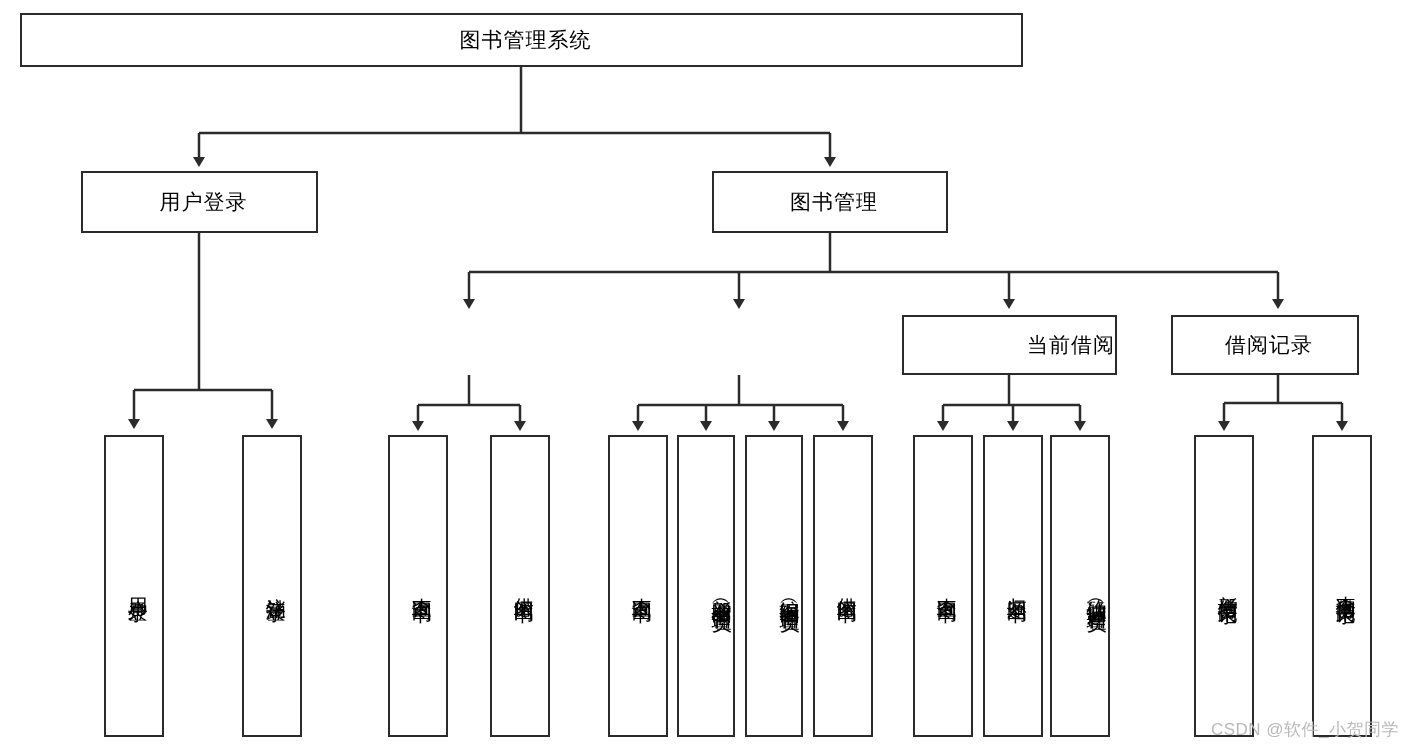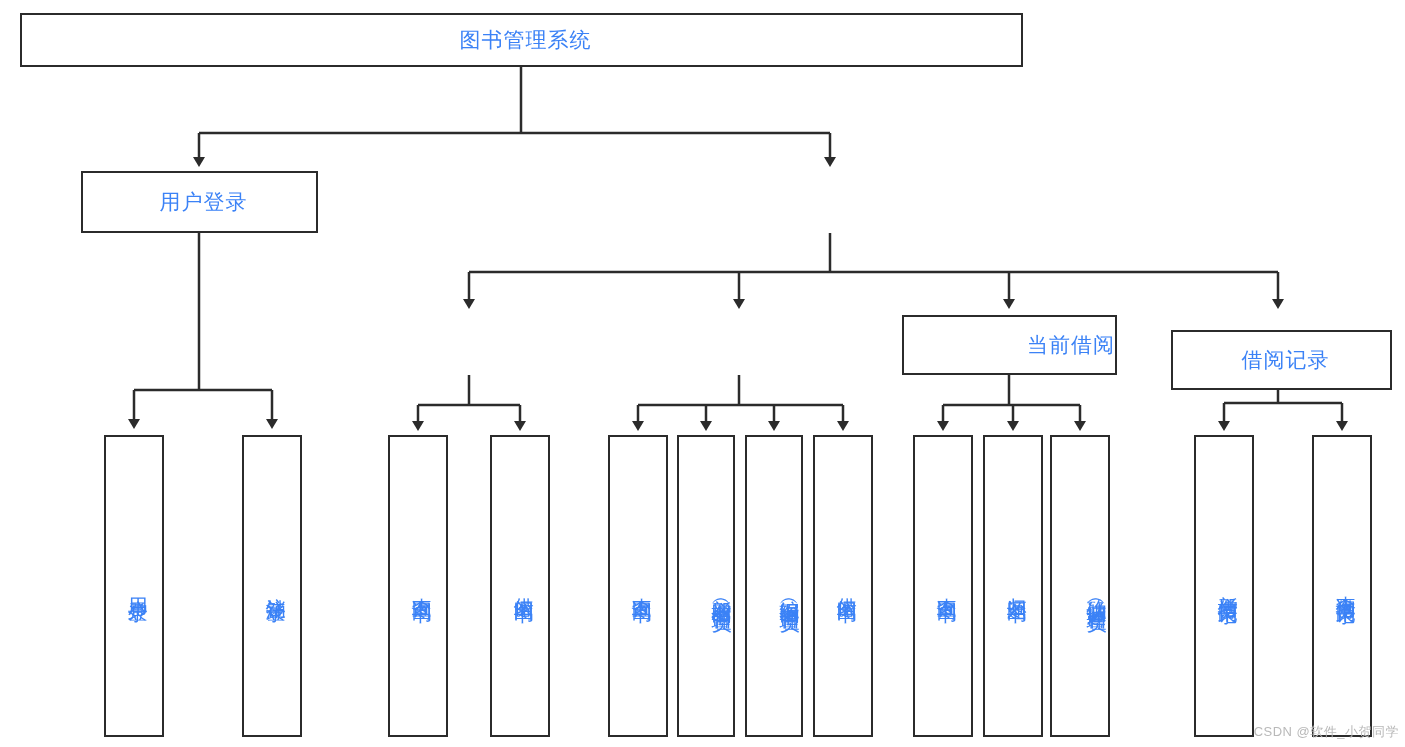--- a/index.html
+++ b/index.html
@@ -18,21 +18,21 @@
     overflow: hidden;
   }
   .node {
     position: absolute;
     box-sizing: border-box;
     border: 2px solid #2b2b2b;
     background: #ffffff;
     display: flex;
     align-items: center;
     justify-content: center;
-    color: #3b82f6;
+    color: #000000;
     padding-left: 8px;
   }
   .node.h {
     font-size: 21px;
     letter-spacing: 1px;
   }
   .node.v {
     font-size: 20px;
     letter-spacing: 2px;
     writing-mode: vertical-rl;
@@ -55,21 +55,21 @@
     left: 0;
     top: 0;
     width: 1405px;
     height: 747px;
     pointer-events: none;
   }
   .watermark {
     position: absolute;
     right: 6px;
     bottom: 6px;
-    font-size: 13px;
+    font-size: 17px;
     color: #b9b9b9;
     letter-spacing: 0.5px;
     white-space: nowrap;
   }
 </style>
 </head>
 <body>
 
 <div id="canvas">
 
@@ -123,25 +123,28 @@
     </g>
   </svg>
 
   <div class="node h root" style="left:20px; top:13px; width:1003px; height:54px;">
     <span class="label">图书管理系统</span>
   </div>
 
   <div class="node h" style="left:81px; top:171px; width:237px; height:62px;">
     <span class="label">用户登录</span>
   </div>
+  <div class="node h" style="left:712px; top:171px; width:236px; height:62px;">
+    <span class="label">图书管理</span>
+  </div>
 
   <div class="node h" style="left:902px; top:315px; width:215px; height:60px;justify-content:flex-end;">
     <span class="label">当前借阅</span>
   </div>
-  <div class="node h" style="left:1171px; top:330px; width:221px; height:60px;justify-content:center;">
+  <div class="node h" style="left:1171px; top:315px; width:188px; height:60px;justify-content:center;">
     <span class="label">借阅记录</span>
   </div>
 
   <div class="node v mid" style="left:104px; top:435px; width:60px; height:302px;">
     <span class="label">用户登录</span>
   </div>
   <div class="node v mid" style="left:242px; top:435px; width:60px; height:302px;">
     <span class="label">注销登录</span>
   </div>
 

